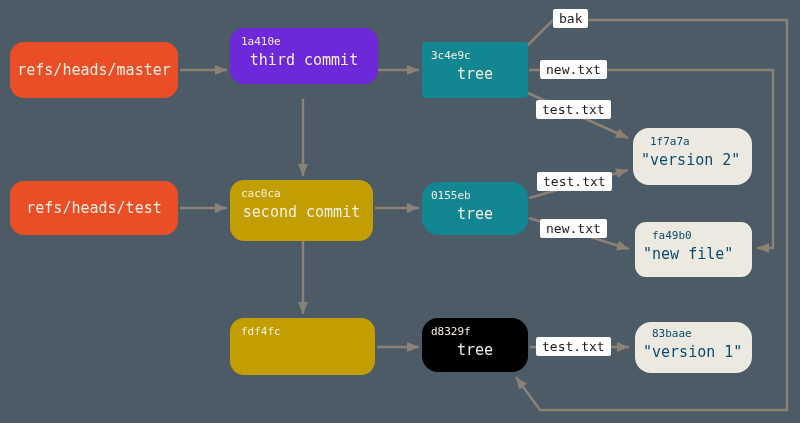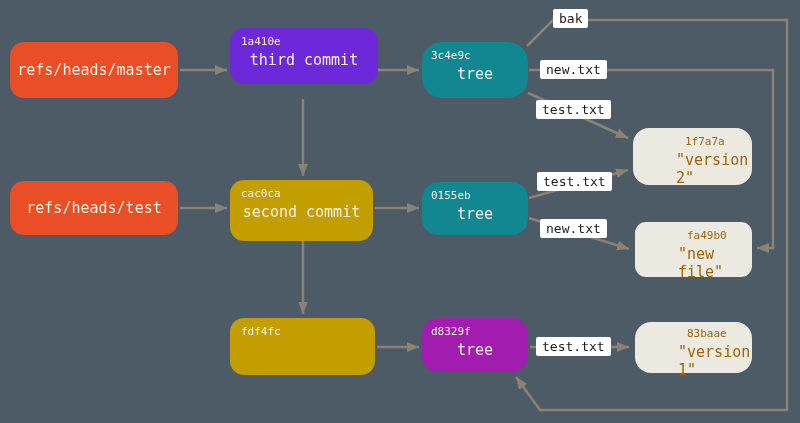--- a/index.html
+++ b/index.html
@@ -21,21 +21,21 @@
     padding:7px 0 0 11px;letter-spacing:0px;
   }
   .node .title{
     display:block;font-size:15px;line-height:18px;
     text-align:center;margin-top:3px;
   }
   .ref{
     display:flex;align-items:center;justify-content:center;
     font-size:15px;
   }
-  .blob{color:#a16207;padding-left:35px;}
+  .blob{color:#0c4a6e;}
   .blob .hash{padding-left:17px;}
   .blob .title{text-align:left;padding-left:8px;}
   .chip{
     position:absolute;z-index:3;
     background:#FFFFFF;color:#1C1C1C;
     font-size:13px;line-height:15px;
     padding:2px 6px;border-radius:2px;
     white-space:nowrap;
   }
 </style>
@@ -79,29 +79,29 @@
     <span class="title">third commit</span>
   </div>
   <div class="node" style="left:230px;top:180px;width:143px;height:61px;background:#C39E00;">
     <span class="hash">cac0ca</span>
     <span class="title">second commit</span>
   </div>
   <div class="node" style="left:230px;top:318px;width:145px;height:57px;background:#C39E00;">
     <span class="hash">fdf4fc</span>
   </div>
 
-  <div class="node" style="left:422px;top:42px;width:106px;height:56px;background:#128691;border-radius:20px;">
+  <div class="node" style="left:422px;top:42px;width:106px;height:56px;background:#128691;border-radius:4px;">
     <span class="hash" style="padding-left:9px;">3c4e9c</span>
     <span class="title">tree</span>
   </div>
   <div class="node" style="left:422px;top:182px;width:106px;height:53px;background:#128691;border-radius:16px;">
     <span class="hash" style="padding-left:9px;">0155eb</span>
     <span class="title">tree</span>
   </div>
-  <div class="node" style="left:422px;top:318px;width:106px;height:54px;background:#a21caf;border-radius:16px;">
+  <div class="node" style="left:422px;top:318px;width:106px;height:54px;background:#000000;border-radius:16px;">
     <span class="hash" style="padding-left:9px;">d8329f</span>
     <span class="title">tree</span>
   </div>
 
   <div class="node blob" style="left:633px;top:128px;width:119px;height:57px;background:#ECEAE0;border-radius:16px;">
     <span class="hash">1f7a7a</span>
     <span class="title">"version 2"</span>
   </div>
   <div class="node blob" style="left:635px;top:222px;width:117px;height:55px;background:#ECEAE0;border-radius:11px;">
     <span class="hash">fa49b0</span>

